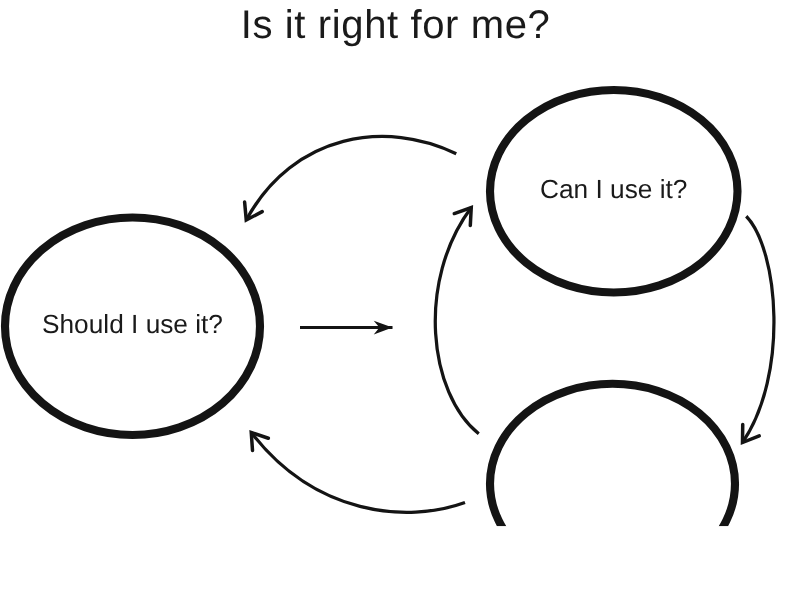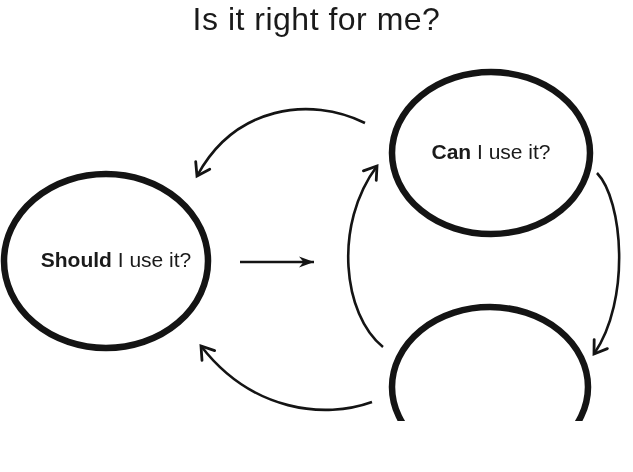--- a/index.html
+++ b/index.html
@@ -34,22 +34,22 @@
     height: 472px;
   }
   .node-label {
     position: absolute;
     transform: translate(-50%, -50%);
     font-size: 21px;
     color: #1a1a1a;
     white-space: nowrap;
     text-align: center;
   }
-  .node-label .b { font-weight: 700; }
-  .label-should { left: 116px; top: 260px; }
+  .node-label .b { font-weight: 400; }
+  .label-should { left: 106px; top: 260px; }
   .label-can    { left: 491px; top: 152px; }
   .label-will   { left: 489px; top: 386px; }
 </style>
 </head>
 <body>
 
 <div class="canvas">
 
   <div class="title">Is it right for me?</div>
 

